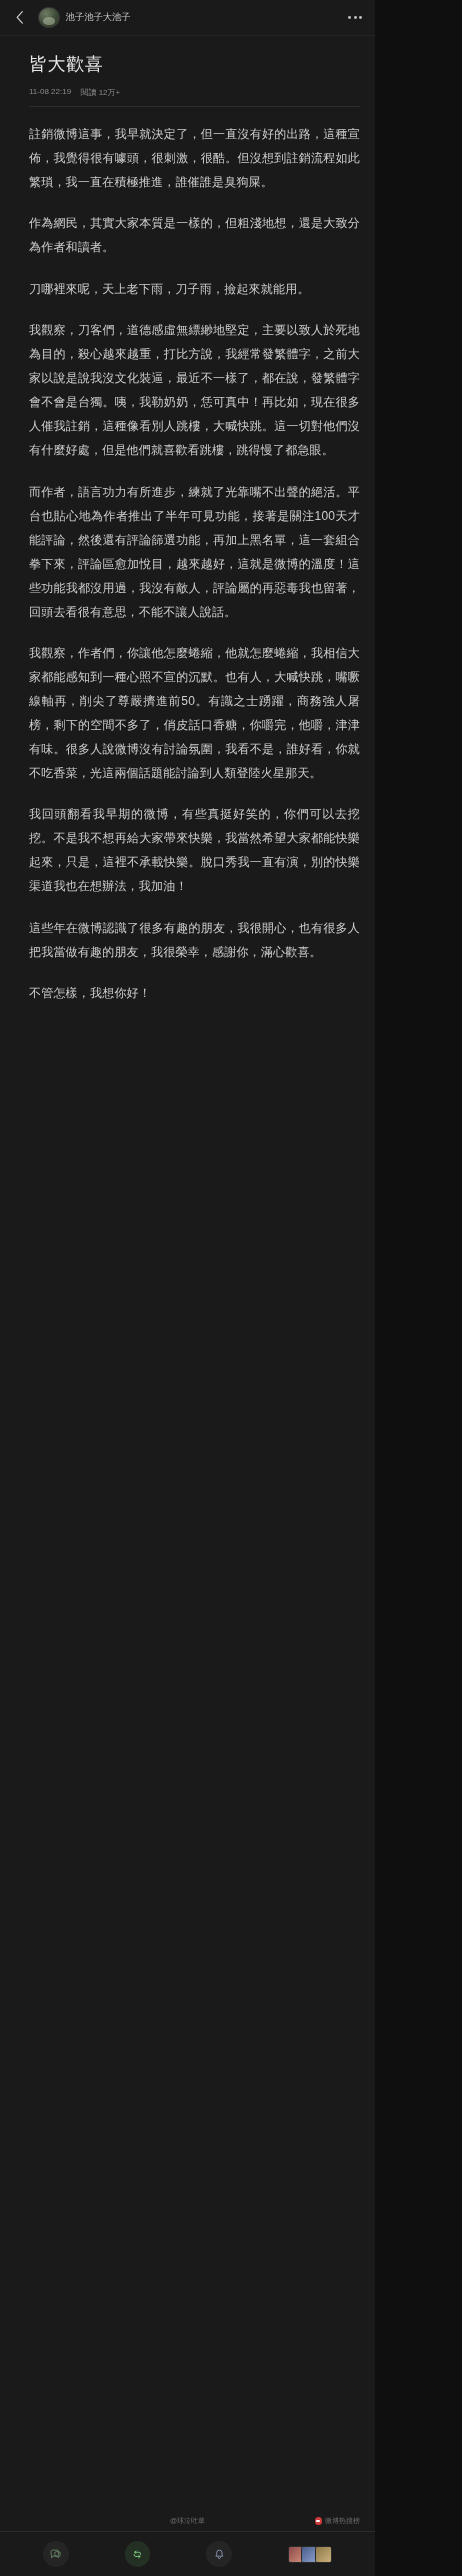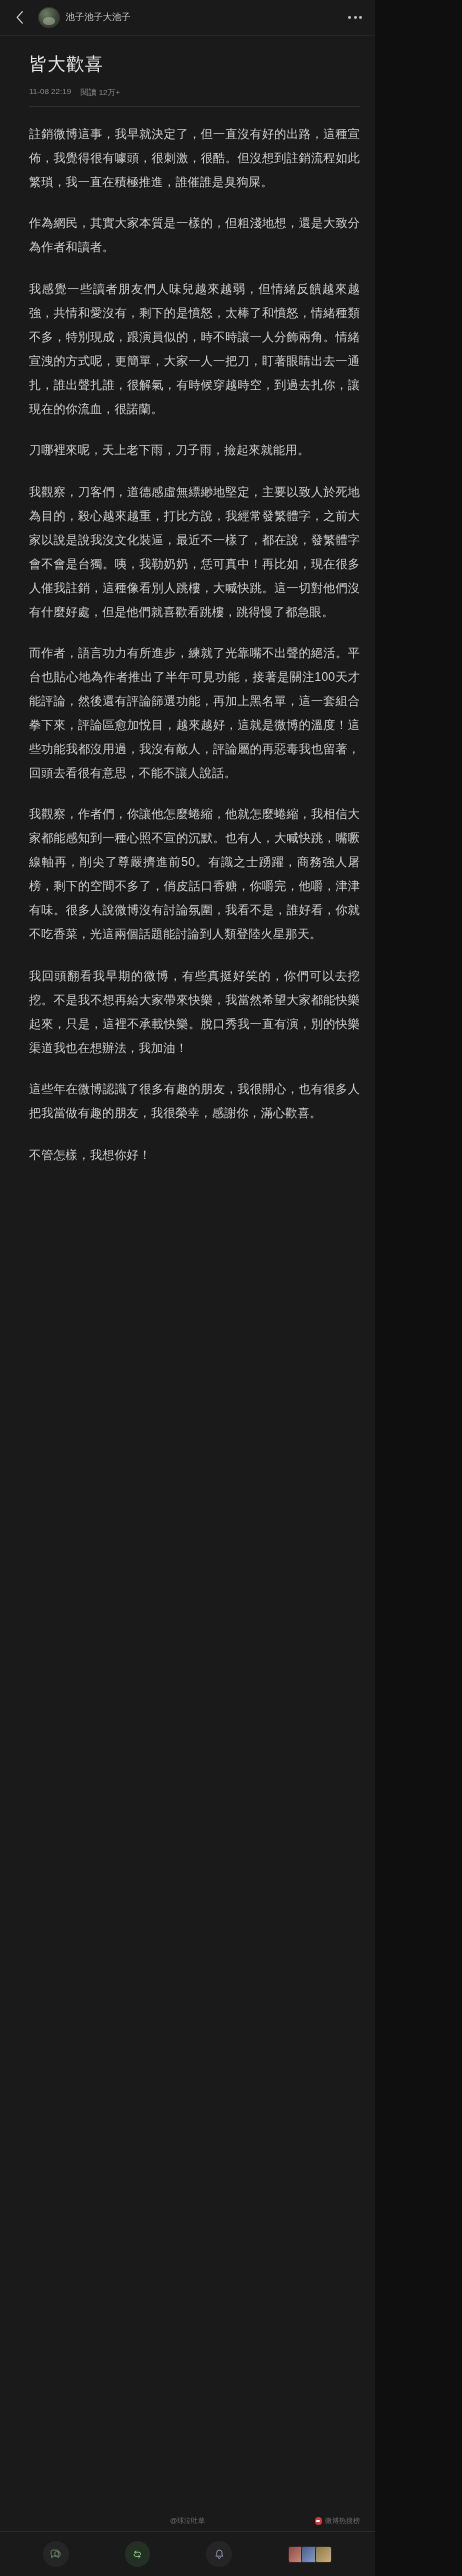--- a/index.html
+++ b/index.html
@@ -234,21 +234,20 @@
     <div class="meta-row">
       <span>11-08 22:19</span>
       <span class="sep"></span>
       <span>閱讀 12万+</span>
     </div>
     <div class="divider"></div>
 
     <div class="body-text">
       <p>註銷微博這事，我早就決定了，但一直沒有好的出路，這種宣佈，我覺得很有噱頭，很刺激，很酷。但沒想到註銷流程如此繁瑣，我一直在積極推進，誰催誰是臭狗屎。</p>
       <p>作為網民，其實大家本質是一樣的，但粗淺地想，還是大致分為作者和讀者。</p>
-      <p>我感覺一些讀者朋友們人味兒越來越弱，但情緒反饋越來越強，共情和愛沒有，剩下的是憤怒，太棒了和憤怒，情緒種類不多，特別現成，跟演員似的，時不時讓一人分飾兩角。情緒宣洩的方式呢，更簡單，大家一人一把刀，盯著眼睛出去一通扎，誰出聲扎誰，很解氣，有時候穿越時空，到過去扎你，讓現在的你流血，很諾蘭。</p>
       <p>刀哪裡來呢，天上老下雨，刀子雨，撿起來就能用。</p>
       <p>我觀察，刀客們，道德感虛無縹緲地堅定，主要以致人於死地為目的，殺心越來越重，打比方說，我經常發繁體字，之前大家以說是說我沒文化裝逼，最近不一樣了，都在說，發繁體字會不會是台獨。咦，我勒奶奶，恁可真中！再比如，現在很多人催我註銷，這種像看別人跳樓，大喊快跳。這一切對他們沒有什麼好處，但是他們就喜歡看跳樓，跳得慢了都急眼。</p>
       <p>而作者，語言功力有所進步，練就了光靠嘴不出聲的絕活。平台也貼心地為作者推出了半年可見功能，接著是關注100天才能評論，然後還有評論篩選功能，再加上黑名單，這一套組合拳下來，評論區愈加悅目，越來越好，這就是微博的溫度！這些功能我都沒用過，我沒有敵人，評論屬的再惡毒我也留著，回頭去看很有意思，不能不讓人說話。</p>
       <p>我觀察，作者們，你讓他怎麼蜷縮，他就怎麼蜷縮，我相信大家都能感知到一種心照不宣的沉默。也有人，大喊快跳，嘴噘線軸再，削尖了尊嚴擠進前50。有識之士踴躍，商務強人屠榜，剩下的空間不多了，俏皮話口香糖，你嚼完，他嚼，津津有味。很多人說微博沒有討論氛圍，我看不是，誰好看，你就不吃香菜，光這兩個話題能討論到人類登陸火星那天。</p>
       <p>我回頭翻看我早期的微博，有些真挺好笑的，你們可以去挖挖。不是我不想再給大家帶來快樂，我當然希望大家都能快樂起來，只是，這裡不承載快樂。脫口秀我一直有演，別的快樂渠道我也在想辦法，我加油！</p>
       <p>這些年在微博認識了很多有趣的朋友，我很開心，也有很多人把我當做有趣的朋友，我很榮幸，感謝你，滿心歡喜。</p>
       <p>不管怎樣，我想你好！</p>
     </div>
   </div>
 

